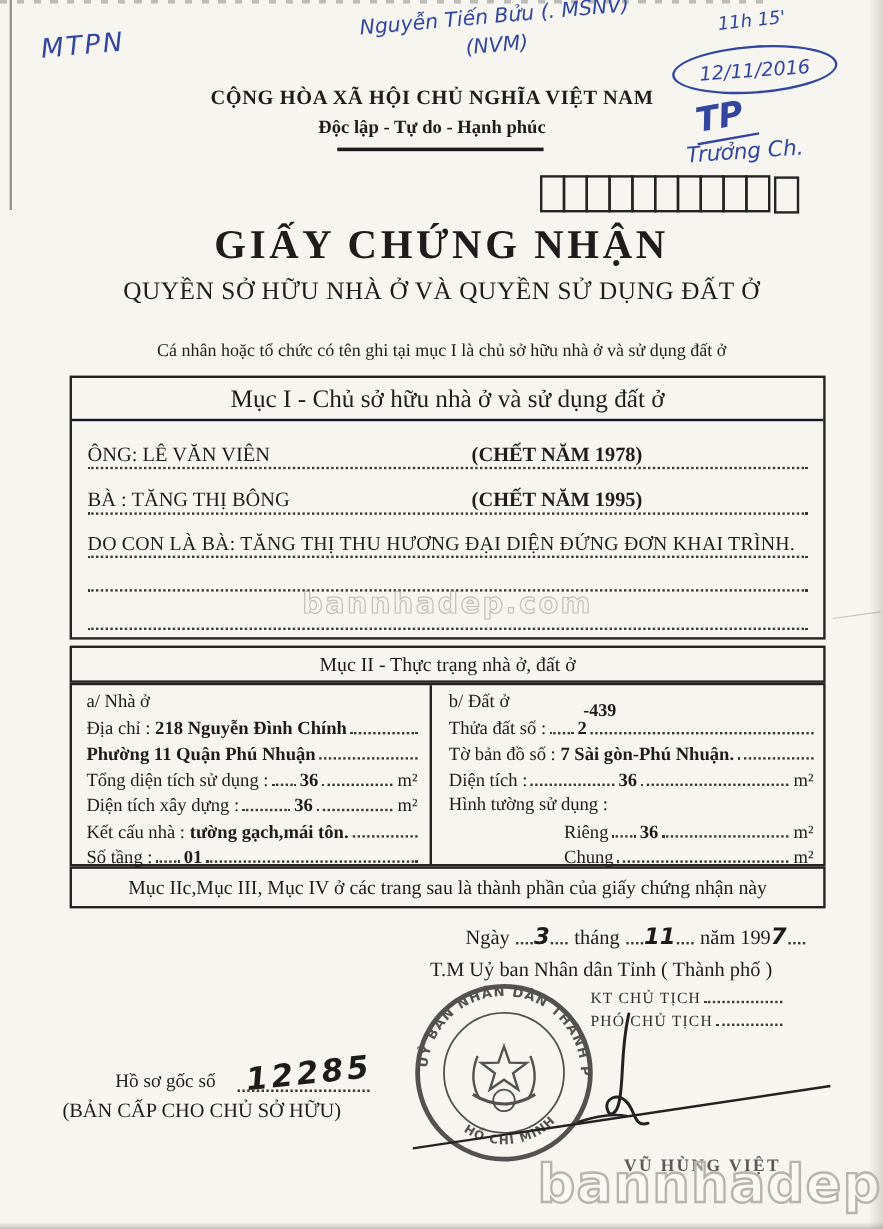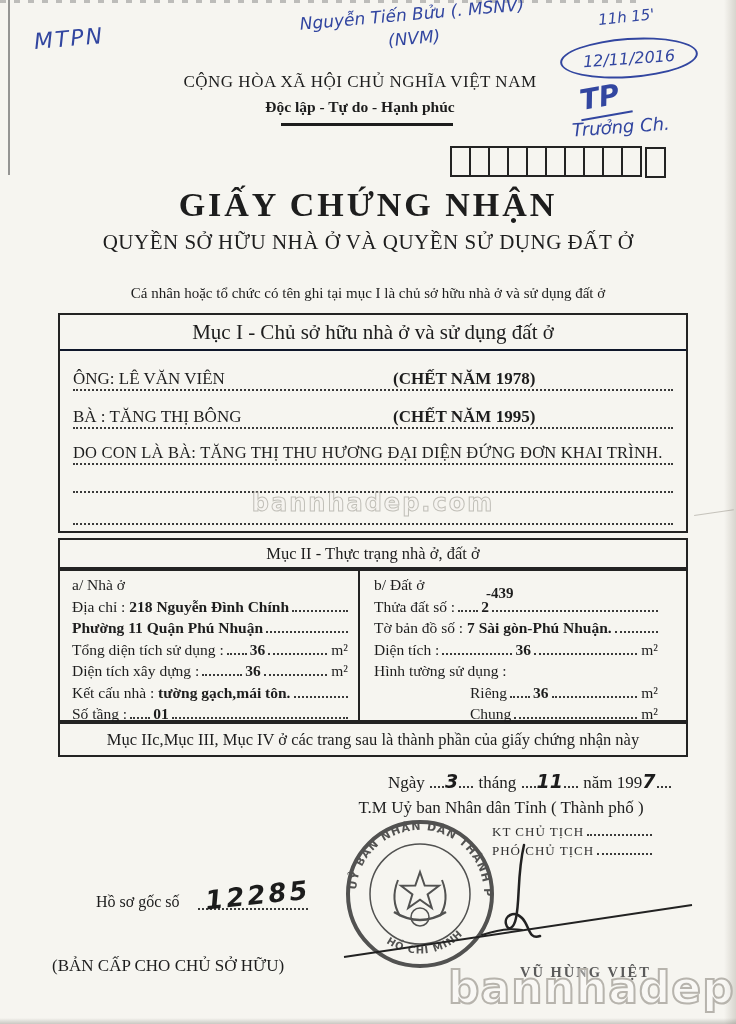--- a/index.html
+++ b/index.html
@@ -25,21 +25,21 @@
   #annot-corner{position:absolute;left:34px;top:26px;font-size:22px;transform:rotate(-5deg);letter-spacing:2px;}
   #annot-name{position:absolute;left:288px;top:2px;width:250px;text-align:center;font-size:17px;transform:rotate(-5deg);line-height:24px;}
   #annot-time{position:absolute;left:598px;top:8px;font-size:15px;transform:rotate(-6deg);}
   #annot-date{position:absolute;left:560px;top:38px;width:134px;height:36px;
     border:2px solid #3246a0;border-radius:50%;display:flex;align-items:center;justify-content:center;
     font-size:16px;transform:rotate(-4deg);}
   #annot-initials{position:absolute;left:578px;top:80px;font-size:28px;font-weight:bold;transform:rotate(-10deg);
     border-bottom:2px solid #3246a0;padding:0 10px 2px 2px;}
   #annot-sign{position:absolute;left:572px;top:116px;font-size:18px;transform:rotate(-4deg);}
   
-  #nat-name{position:absolute;top:72px;left:0;width:720px;text-align:center;font-weight:normal;font-size:17px;letter-spacing:.5px;}
+  #nat-name{position:absolute;top:72px;left:0;width:720px;text-align:center;font-weight:bold;font-size:17px;letter-spacing:.5px;}
   #motto{position:absolute;top:98px;left:0;width:720px;text-align:center;font-size:15.5px;font-weight:bold;}
   #motto-rule{position:absolute;top:123px;left:281px;width:172px;height:3px;background:#1d1d1d;}
   #serial-row{position:absolute;left:450px;top:146px;display:flex;}
   .sbox{width:17px;height:27px;border:2px solid #232323;margin-left:-2px;background:transparent;}
   .sbox:first-child{margin-left:0;}
   .sbox:last-child{margin-left:3px;transform:translateY(1px);}
   
   #title-main{position:absolute;top:186px;left:0;width:736px;text-align:center;font-size:34px;font-weight:bold;letter-spacing:3px;}
   #title-sub{position:absolute;top:230px;left:0;width:736px;text-align:center;font-size:21px;letter-spacing:.5px;}
   #title-intro{position:absolute;top:285px;left:0;width:736px;text-align:center;font-size:15px;}
@@ -52,21 +52,21 @@
   .owner-row .lbl{font-weight:normal;font-size:17px;}
   .owner-row .note{position:absolute;left:320px;top:0;font-weight:bold;font-size:17px;}
   #owner-row3 .lbl{font-size:16.5px;letter-spacing:.2px;}
   .blank-row{position:absolute;left:13px;right:13px;border-bottom:2px dotted #3a3a3a;height:0;}
   #wm-inline{position:absolute;left:0;right:0;top:138px;text-align:center;
     font-family:"DejaVu Sans",sans-serif;font-weight:bold;font-size:24px;letter-spacing:2px;
     color:rgba(246,245,240,.25);-webkit-text-stroke:1px rgba(150,147,138,.55);}
   #sec2-head{top:538px;height:31px;display:flex;align-items:center;justify-content:center;font-size:16.5px;}
   #sec2-body{top:569px;height:153px;display:flex;}
   #sec2-left{width:300px;border-right:2px solid #232323;padding:5px 10px 0 12px;box-sizing:border-box;}
-  #sec2-right{flex:1;padding:5px 28px 0 14px;box-sizing:border-box;}
+  #sec2-right{flex:1;padding:5px 8px 0 14px;box-sizing:border-box;}
   .fline{display:flex;align-items:baseline;font-size:15.5px;height:21.5px;white-space:nowrap;}
   .fline b{font-size:15.5px;}
   .dots{border-bottom:2px dotted #3a3a3a;height:12px;}
   .dots.fill{flex:1;margin-left:3px;}
   .dots.w20{width:20px;margin:0 3px;}
   .dots.w40{width:40px;margin:0 3px;}
   .dots.w70{width:70px;margin:0 3px;}
   .unit{margin-left:4px;}
   #plot-line{position:relative;}
   #plot-note{position:absolute;left:112px;top:-13px;font-weight:bold;font-size:15px;}
@@ -80,21 +80,21 @@
   #signer-block{position:absolute;left:492px;top:822px;font-size:13px;letter-spacing:1px;color:#2e2e2e;line-height:19px;}
   #signer-block .drow{display:flex;align-items:baseline;width:160px;}
   #signer-name{position:absolute;left:520px;top:964px;font-size:14.5px;font-weight:bold;letter-spacing:2px;color:#5a5a5a;}
   #seal{position:absolute;left:342px;top:816px;opacity:.82;}
   #signature-svg{position:absolute;left:462px;top:840px;}
   #pen-line{position:absolute;left:340px;top:893px;}
   
   #dossier-label{position:absolute;left:96px;top:893px;font-size:16px;}
   #dossier-dots{position:absolute;left:198px;top:908px;width:110px;border-bottom:2px dotted #3a3a3a;}
   #dossier-number{position:absolute;left:205px;top:880px;font-size:26px;letter-spacing:3px;transform:rotate(-6deg);}
-  #dossier-note{position:absolute;left:52px;top:916px;font-size:17px;margin-top:40px;}
+  #dossier-note{position:absolute;left:52px;top:916px;font-size:17px;}
   
   #wm-bottom{position:absolute;left:448px;top:962px;
     font-family:"DejaVu Sans",sans-serif;font-weight:bold;font-size:44px;letter-spacing:1px;
     color:rgba(255,255,255,.35);-webkit-text-stroke:2px #b7b4ad;}
 </style>
 </head>
 <body>
 
 <div id="page">
 

